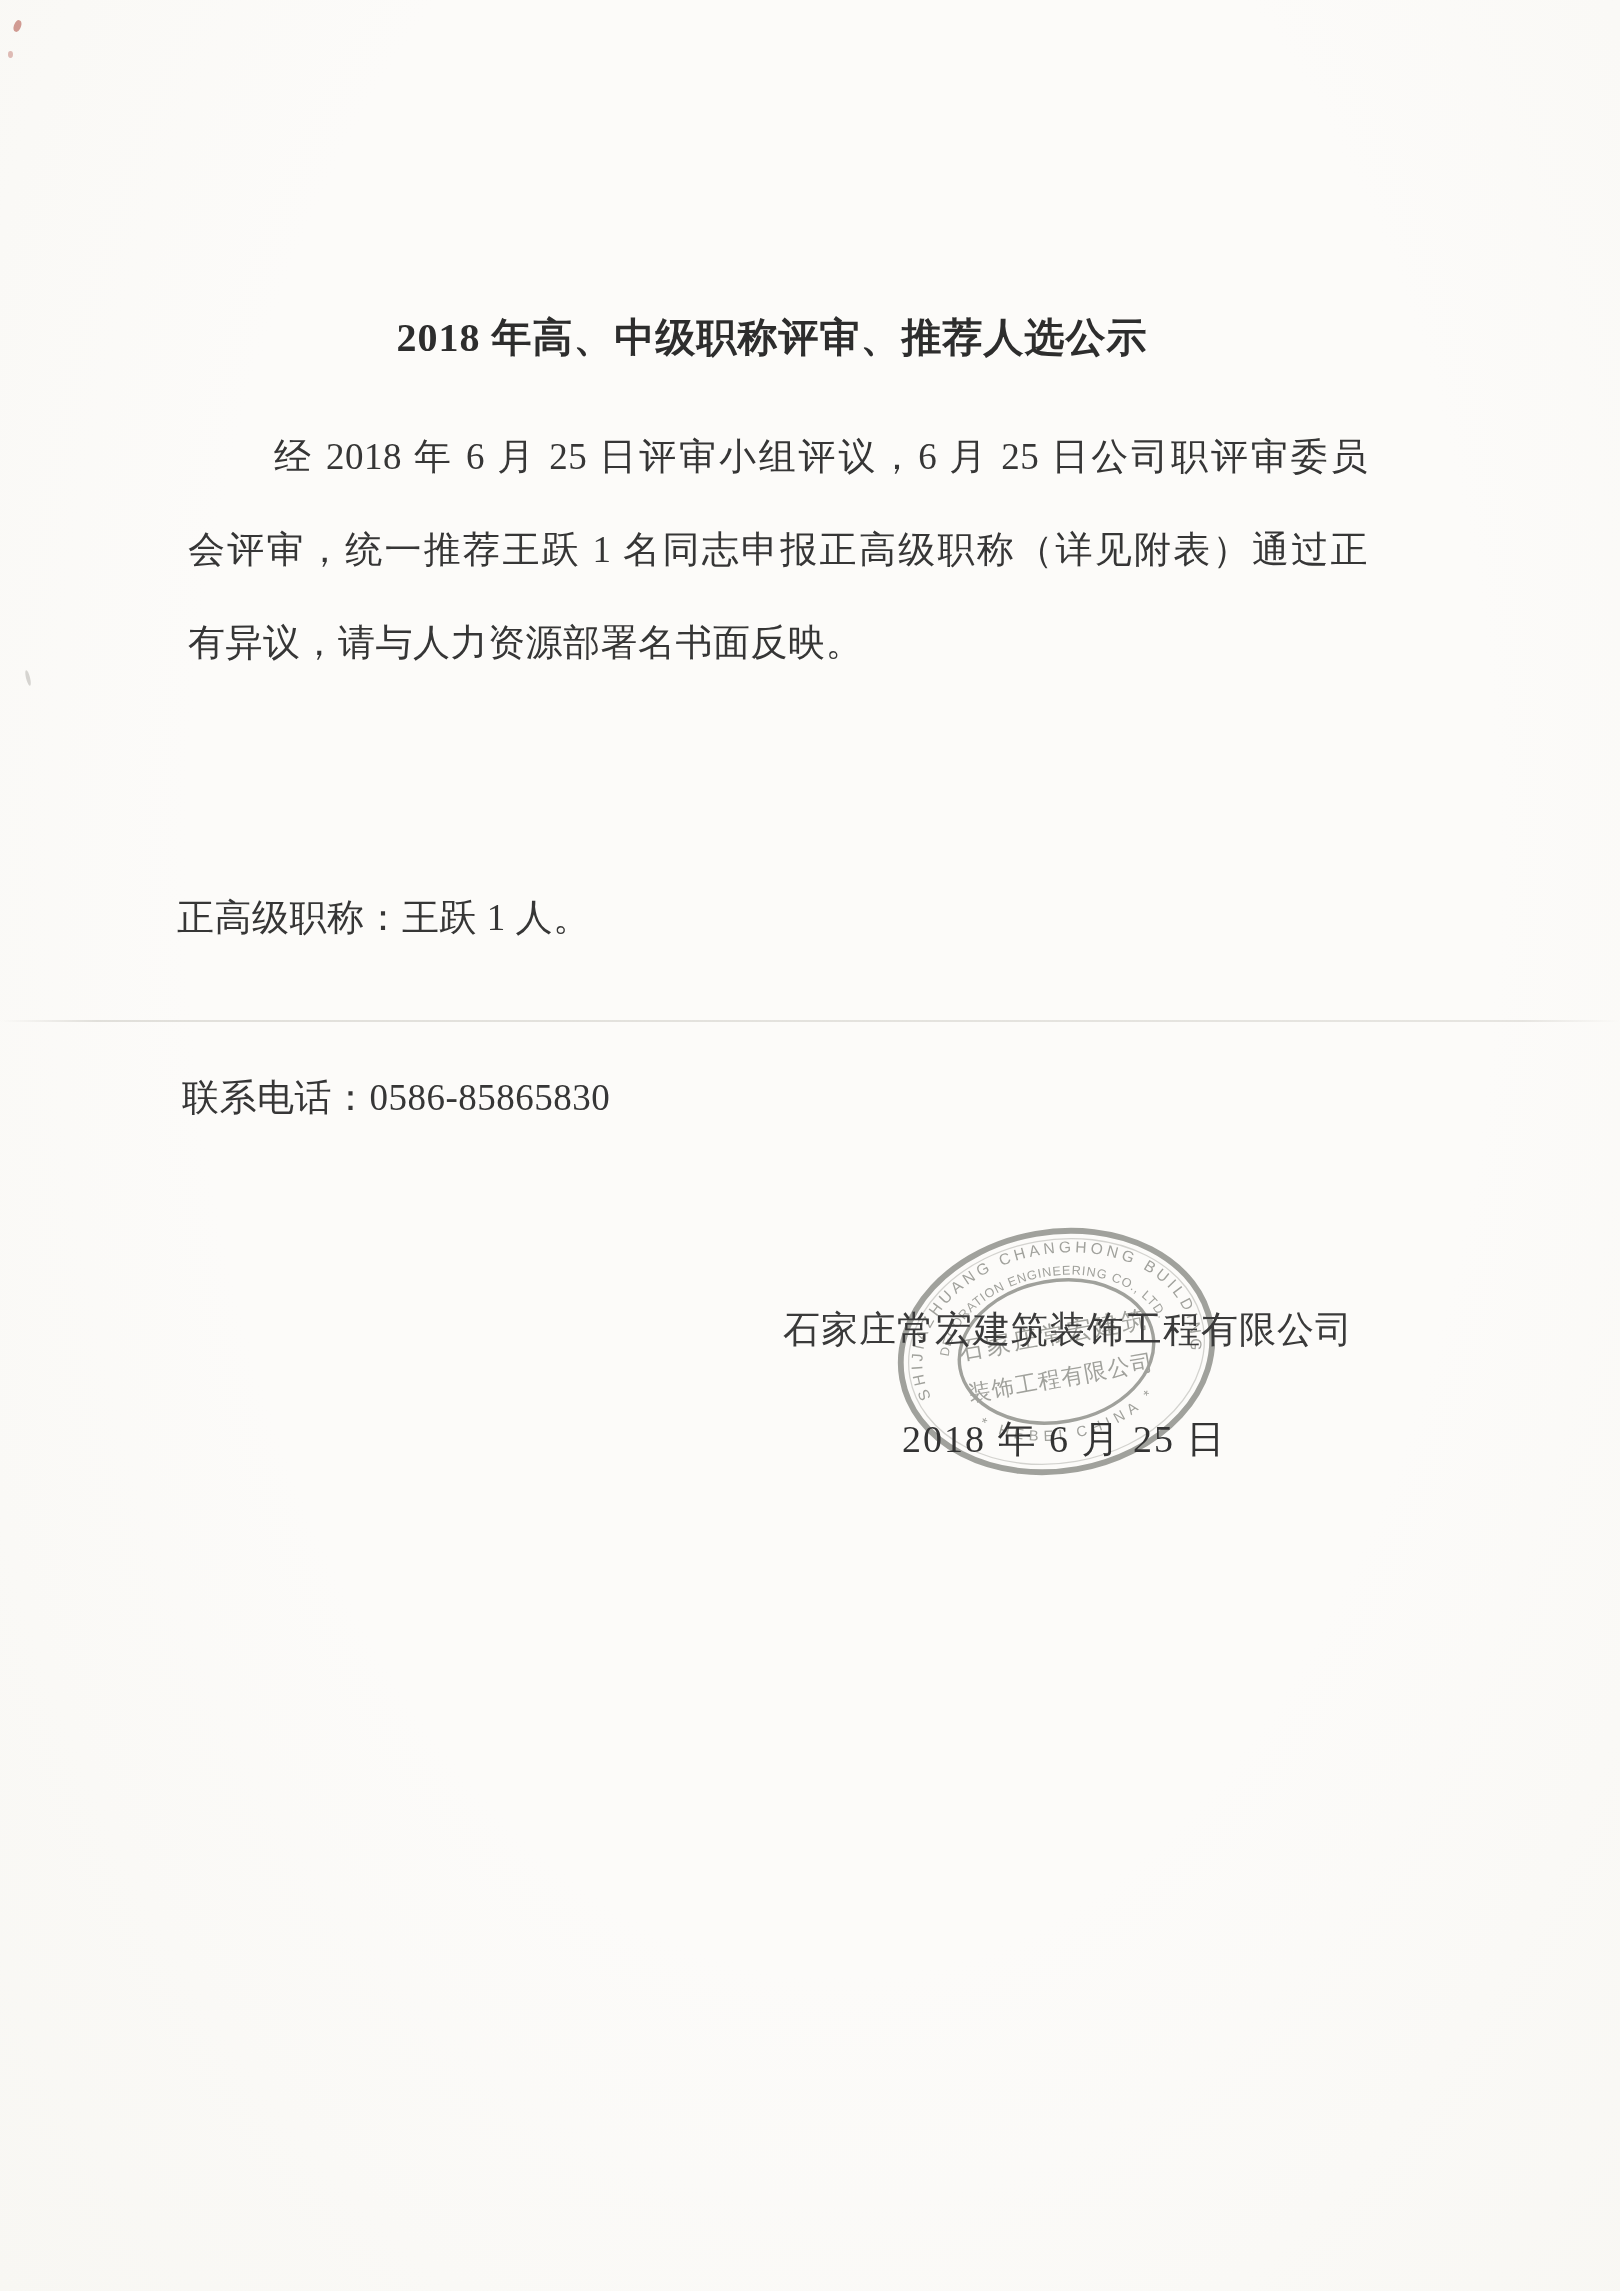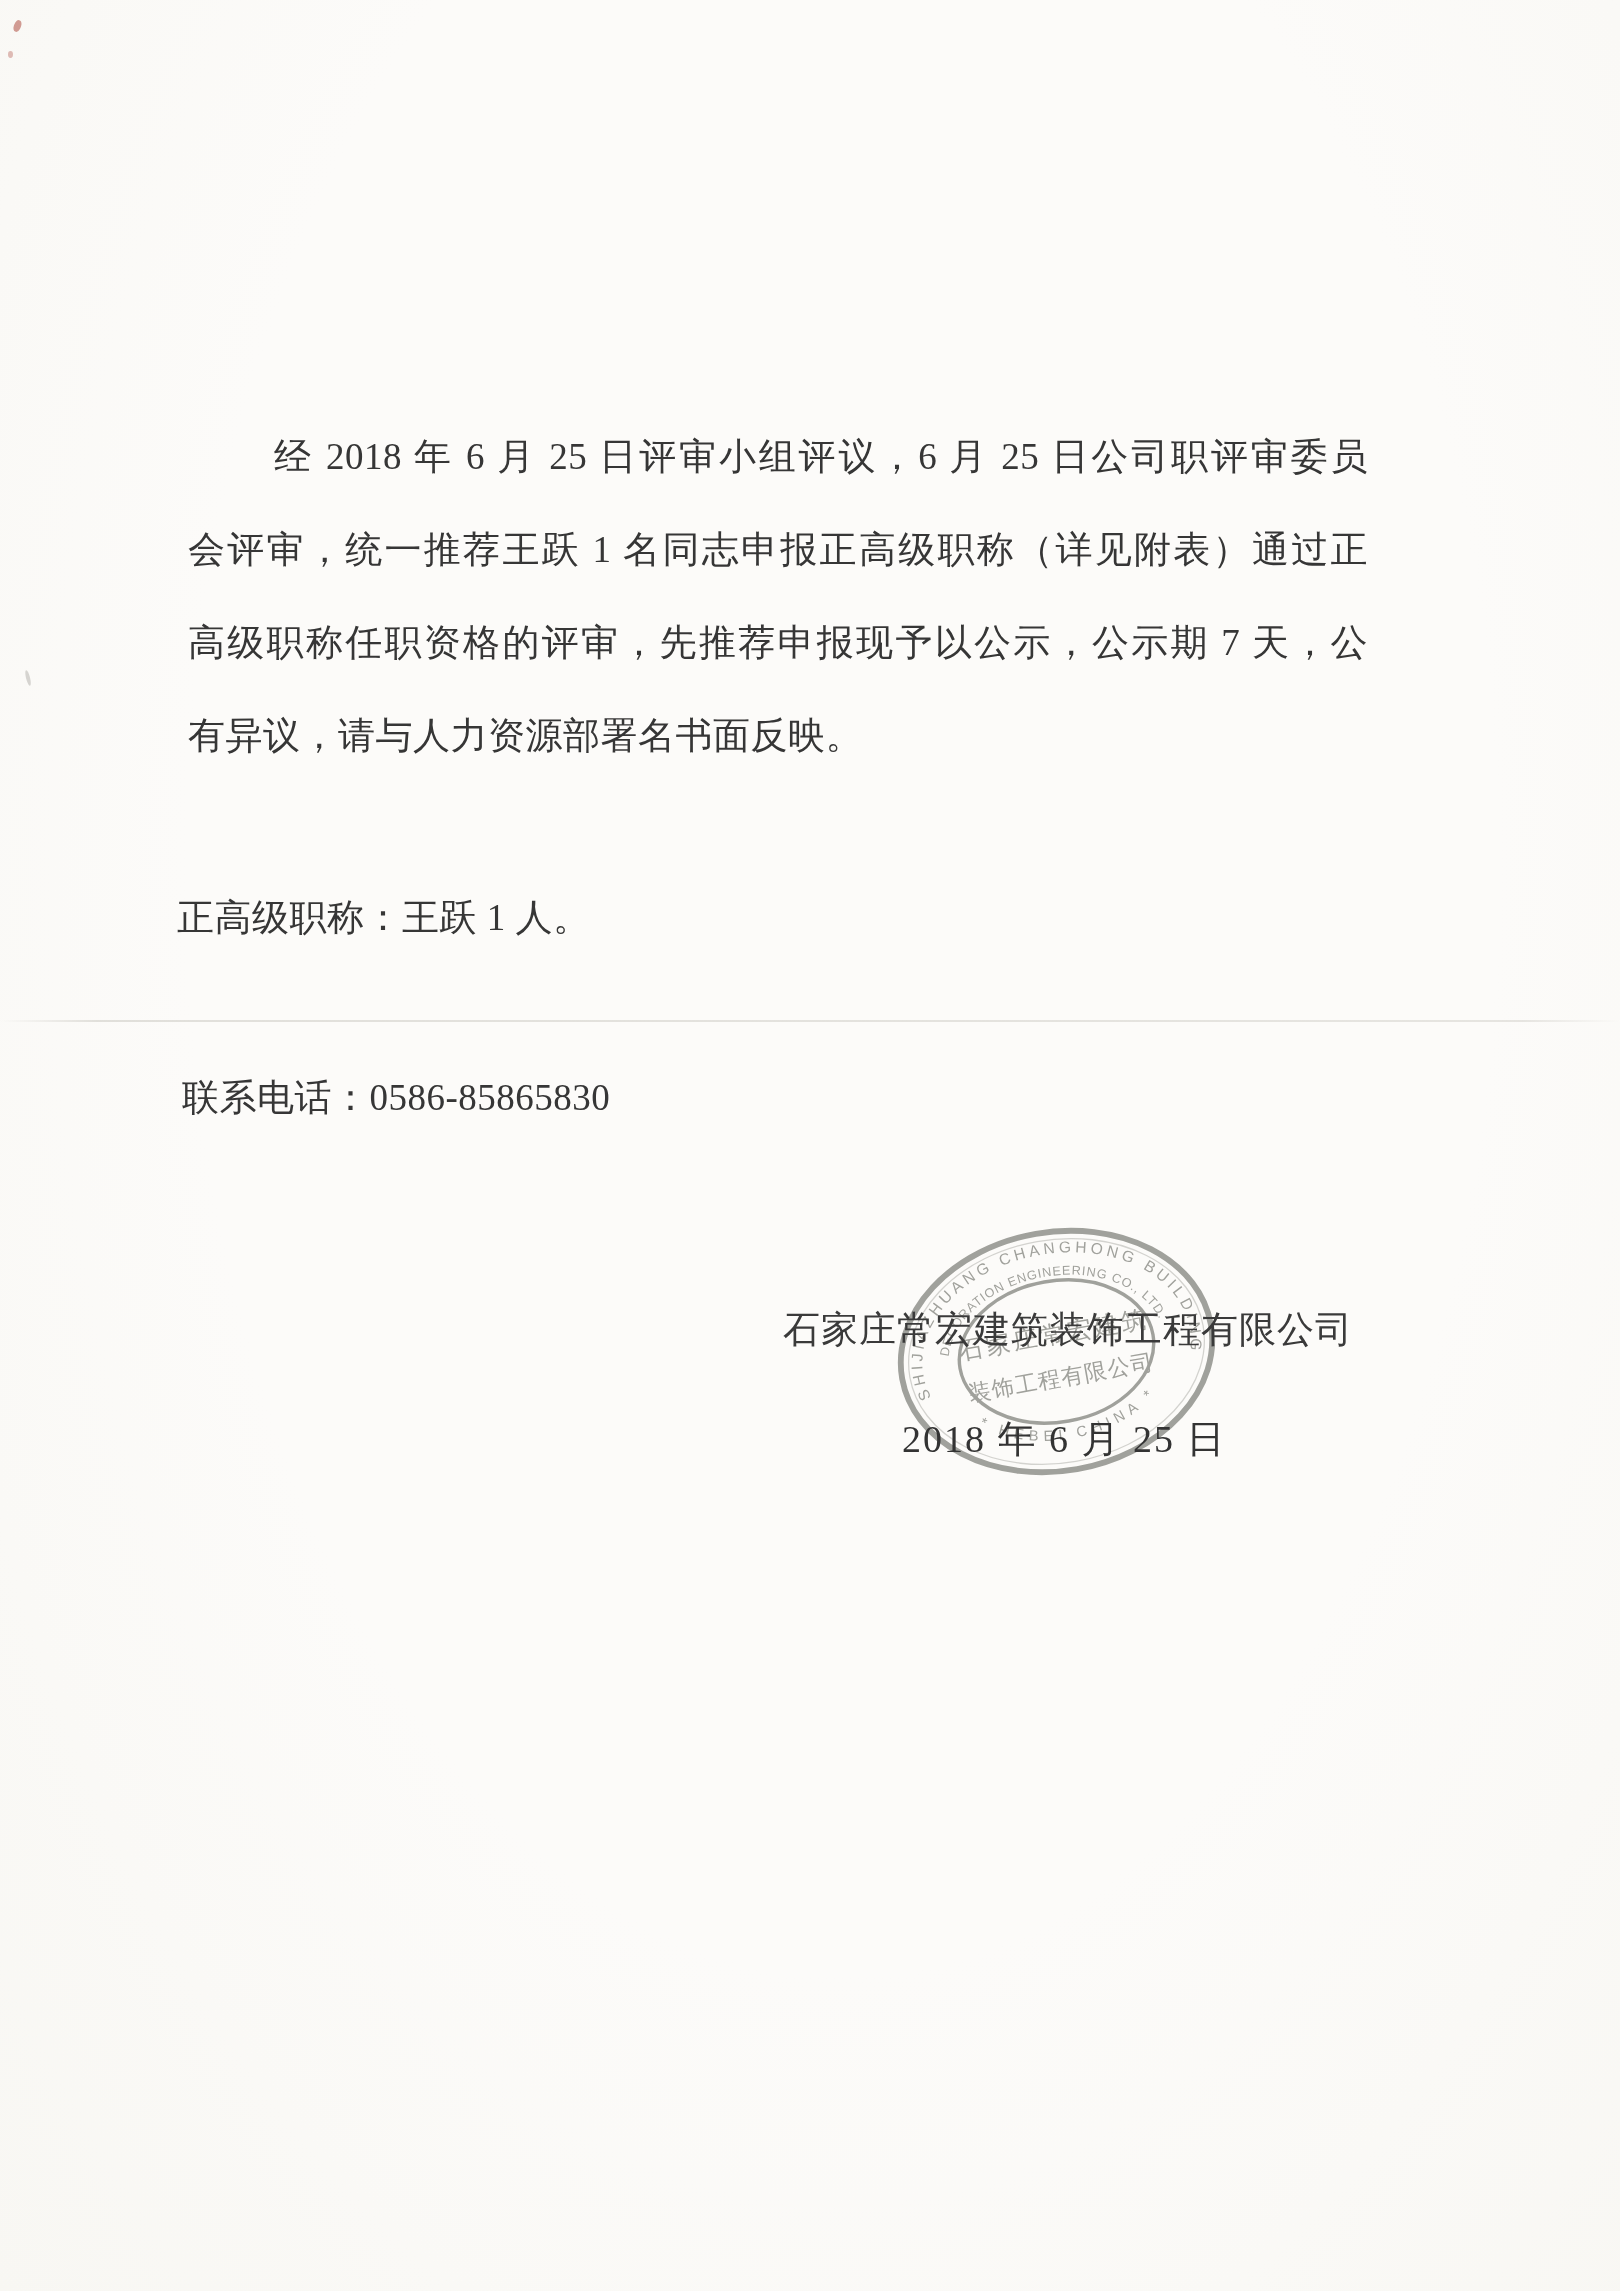--- a/index.html
+++ b/index.html
@@ -60,25 +60,25 @@
 </style>
 </head>
 <body>
 
 <div class="page">
 
   <div class="speck speck-a"></div>
   <div class="speck speck-b"></div>
   <div class="speck smudge"></div>
 
+  <div class="doc-title">2018 年高、中级职称评审、推荐人选公示</div>
 
   <div class="para1">
     <div class="bline-just bline-indent">经 2018 年 6 月 25 日评审小组评议，6 月 25 日公司职评审委员</div>
     <div class="bline-just">会评审，统一推荐王跃 1 名同志申报正高级职称（详见附表）通过正</div>
-    <div class="bline-just">高级职称任职资格的评审，先推荐申报现予以公示，公示期 7 天，公</div>
     <div>有异议，请与人力资源部署名书面反映。</div>
   </div>
 
   <div class="para2">正高级职称：王跃 1 人。</div>
 
   <div class="scan-rule"></div>
 
   <div class="contact">联系电话：0586-85865830</div>
 
   <svg class="stamp" viewBox="0 0 340 262" xmlns="http://www.w3.org/2000/svg">

